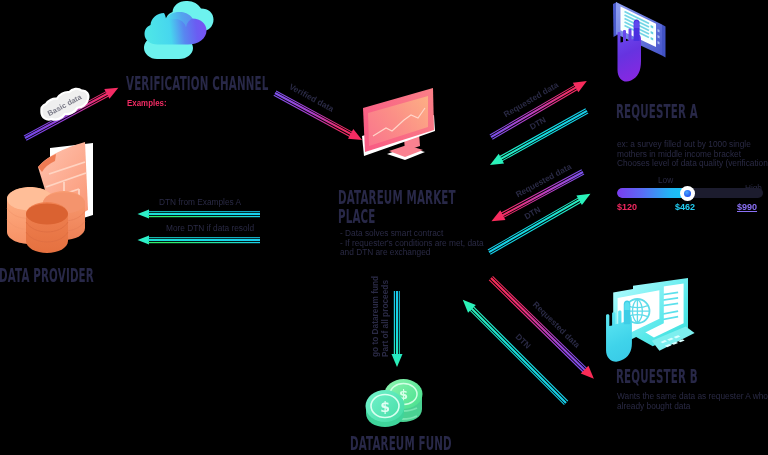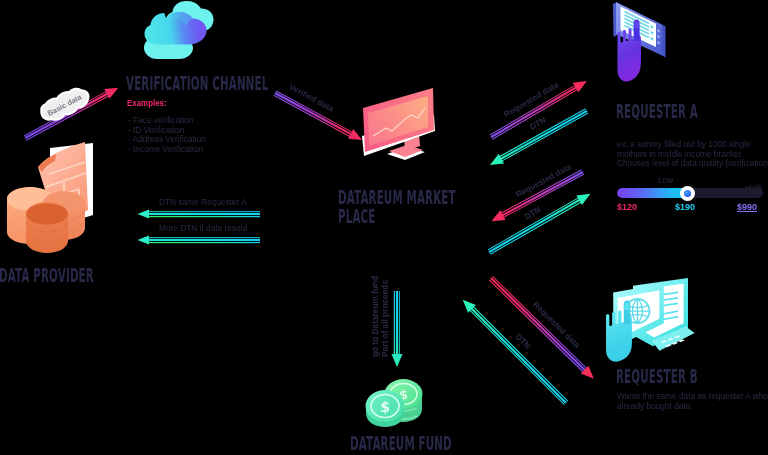--- a/index.html
+++ b/index.html
@@ -118,26 +118,20 @@
     </g>
 
     <path d="M20 14 C13 14 7 19 6.5 26 C2.5 27.5 0.5 31 0.5 35 C0.5 41 6 45.5 13.5 45.5 L44 45.5 C54.5 45.5 62.5 39.5 62.5 31.5 C62.5 24.5 56.5 19.5 48.5 19.5 C46 15.5 41 13 35.5 13 C29.5 13 24.5 15.5 22 19.5 C21.5 17.5 21 15.5 20 14 Z" fill="url(#cloudFront)"></path>
     <path d="M22 19.5 C24.5 15.5 29.5 13 35.5 13 C41 13 46 15.5 48.5 19.5 C45 21 42.5 24.5 42 28.5 C41 24 37 20.5 32 20 C28.5 19.6 25 20.5 22 19.5 Z" fill="#4ad9ec" opacity="0.35"></path>
   </svg>
 
   <div class="abs hd" style="left:126px;top:74px;font-size:19px;--w:1;">VERIFICATION CHANNEL</div>
   <div class="abs" style="left:127px;top:92px;">
     <span class="pinkchip">Examples:</span>
   </div>
-  <div class="abs" style="left:128px;top:116px;">
-    <div class="body-txt">- Face verification</div>
-    <div class="body-txt">- ID Verification</div>
-    <div class="body-txt">- Address Verification</div>
-    <div class="body-txt">- Income Verification</div>
-  </div>
 
   <svg class="abs" style="left:361px;top:88px;" width="80" height="76" viewBox="0 0 80 76">
     <defs>
       <linearGradient id="scrG" gradientUnits="userSpaceOnUse" x1="6" y1="55" x2="70" y2="6">
         <stop offset="0" stop-color="#f9758d"></stop>
           <stop offset="0.45" stop-color="#fb8e87"></stop>
         <stop offset="1" stop-color="#fdb284"></stop>
       </linearGradient>
       <linearGradient id="scrEdge" gradientUnits="userSpaceOnUse" x1="2" y1="40" x2="72" y2="8">
         <stop offset="0" stop-color="#f85d84"></stop>
@@ -154,20 +148,25 @@
 
     <path d="M2 20 L72 0 L73 42 L4 64 Z" fill="url(#scrEdge)"></path>
 
     <path d="M7 25 L67 8 L67 39 L8 58 Z" fill="url(#scrG)"></path>
 
     <polyline points="12,48 25,40 31,43 43,32 50,27 57,30 64,20" fill="none" stroke="#ffd5c9" stroke-width="1.2"></polyline>
   </svg>
 
   <div class="abs hd" style="left:338px;top:188px;font-size:19px;">DATAREUM MARKET</div>
   <div class="abs hd" style="left:338px;top:207px;font-size:19px;">PLACE</div>
+  <div class="abs" style="left:340px;top:229px;">
+    <div class="body-txt">- Data solves smart contract</div>
+    <div class="body-txt">- If requester's conditions are met, data</div>
+    <div class="body-txt">and DTN are exchanged</div>
+  </div>
 
   <svg class="abs" style="left:364px;top:377px;" width="60" height="52" viewBox="0 0 60 52">
     <defs>
       <linearGradient id="coinGa" gradientUnits="userSpaceOnUse" x1="24" y1="2" x2="56" y2="32">
         <stop offset="0" stop-color="#8cf5b0"></stop>
           <stop offset="1" stop-color="#48e08e"></stop>
       </linearGradient>
       <linearGradient id="coinGb" gradientUnits="userSpaceOnUse" x1="2" y1="16" x2="36" y2="48">
         <stop offset="0" stop-color="#72f2cc"></stop>
           <stop offset="1" stop-color="#44dca4"></stop>
@@ -184,21 +183,21 @@
       <path d="M25 39 C32 43 45 43 53 39"></path>
     </g>
 
     <path d="M2 28 L40 28 L40 36 C40 45 31 50 21 50 C11 50 2 45 2 36 Z" fill="#3fd49b"></path>
     <ellipse cx="21" cy="29" rx="19.5" ry="16" fill="url(#coinGb)"></ellipse>
     <ellipse cx="21" cy="29" rx="14" ry="11.5" fill="none" stroke="#d9fff0" stroke-width="1.6"></ellipse>
     <text x="21" y="35" font-size="14" font-weight="bold" fill="#e2fff4" text-anchor="middle" font-family="DejaVu Sans, sans-serif">$</text>
   </svg>
   <div class="abs hd" style="left:350px;top:434px;font-size:19px;">DATAREUM FUND</div>
 
-  <div class="abs body-txt" style="left:159px;top:198px;">DTN same Requester A</div>
+  <div class="abs body-txt" style="left:159px;top:198px;">DTN from Examples A</div>
   <svg class="abs" style="left:136px;top:209px;" width="126" height="10" viewBox="0 0 126 10">
     <defs>
       <linearGradient id="leftArrG" gradientUnits="userSpaceOnUse" x1="126" y1="0" x2="0" y2="0">
         <stop offset="0" stop-color="#18cfee"></stop>
           <stop offset="0.45" stop-color="#15dbe6"></stop>
         <stop offset="1" stop-color="#1ee2d0"></stop>
       </linearGradient>
       <linearGradient id="leftArrGb" gradientUnits="userSpaceOnUse" x1="126" y1="0" x2="0" y2="0">
         <stop offset="0" stop-color="#18cfee"></stop>
           <stop offset="0.35" stop-color="#21e4a8"></stop>
@@ -207,21 +206,21 @@
       </linearGradient>
     </defs>
     <g>
       <path d="M13 0.5 L1.5 5 L13 9.5 Z" fill="#2ef0c8"></path>
       <rect x="12" y="2.2" width="112" height="1" fill="url(#leftArrG)"></rect>
       <rect x="12" y="4" width="112" height="2.1" fill="url(#leftArrG)"></rect>
       <rect x="12" y="7" width="112" height="1.2" fill="url(#leftArrGb)"></rect>
     </g>
   </svg>
 
-  <div class="abs body-txt" style="left:159px;top:224px;text-align:center;">More DTN if data resold</div>
+  <div class="abs body-txt" style="left:166px;top:224px;text-align:center;">More DTN if data resold</div>
   <svg class="abs" style="left:136px;top:235px;" width="126" height="10" viewBox="0 0 126 10">
     <g>
       <path d="M13 0.5 L1.5 5 L13 9.5 Z" fill="#2ef0c8"></path>
       <rect x="12" y="2.2" width="112" height="1" fill="url(#leftArrG)"></rect>
       <rect x="12" y="4" width="112" height="2.1" fill="url(#leftArrG)"></rect>
       <rect x="12" y="7" width="112" height="1.2" fill="url(#leftArrGb)"></rect>
     </g>
   </svg>
 
   <svg class="arrw" style="left:25px;top:133px;transform:rotate(-28.3deg);" width="106" height="10" viewBox="0 0 106 10">
@@ -499,17 +498,17 @@
   <div class="abs" style="left:616px;top:176px;width:150px;height:36px;">
     <div class="sl-lbl" style="left:1px;top:0px;padding-left:41px;">Low</div>
     <div class="sl-lbl" style="right:4px;top:0px;margin-top:8px;">High</div>
     <div class="sl-track" style="left:1px;top:12px;width:146px;">
       <div class="sl-fill" style="width:71px;"></div>
     </div>
     <div class="sl-thumb" style="left:64px;top:10px;">
         <i></i>
       </div>
     <div class="sl-val" style="left:1px;top:27px;color:#f0285f;">$120</div>
-    <div class="sl-val" style="left:59px;top:27px;color:#22cdf2;">$190</div>
+    <div class="sl-val" style="left:59px;top:27px;color:#22cdf2;">$462</div>
     <div class="sl-val" style="left:121px;top:27px;color:#8a70f5;text-decoration:underline;">$990</div>
   </div>
 
 </div>
 
 </body></html>

